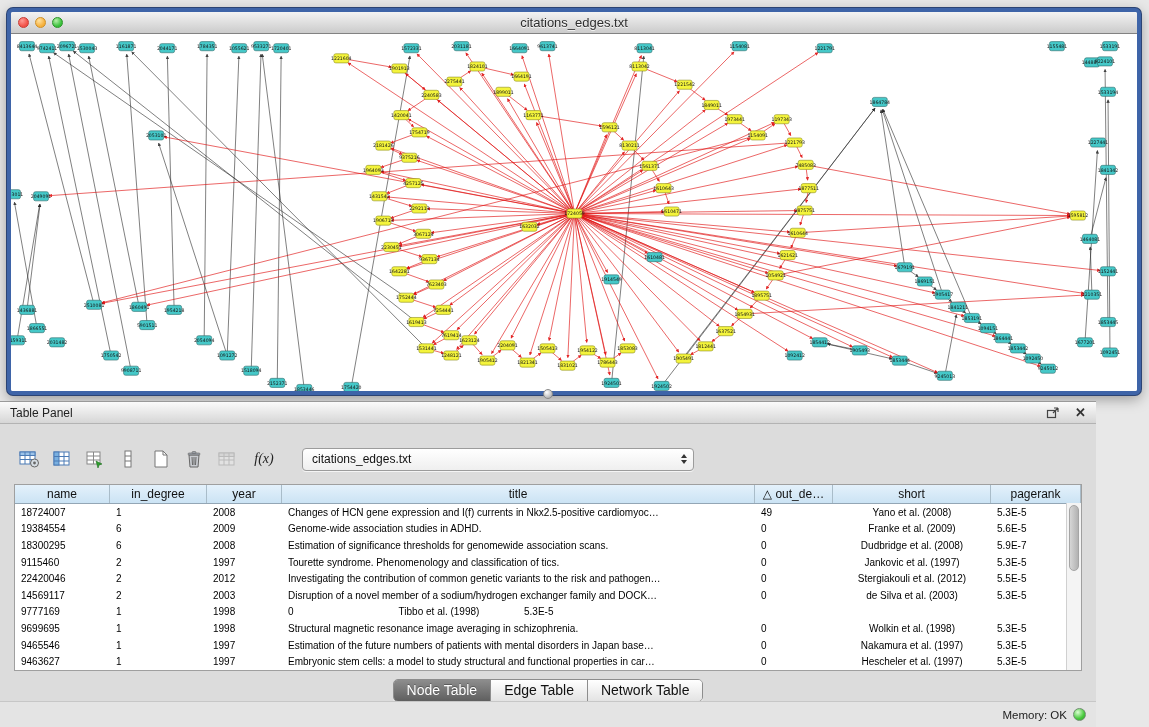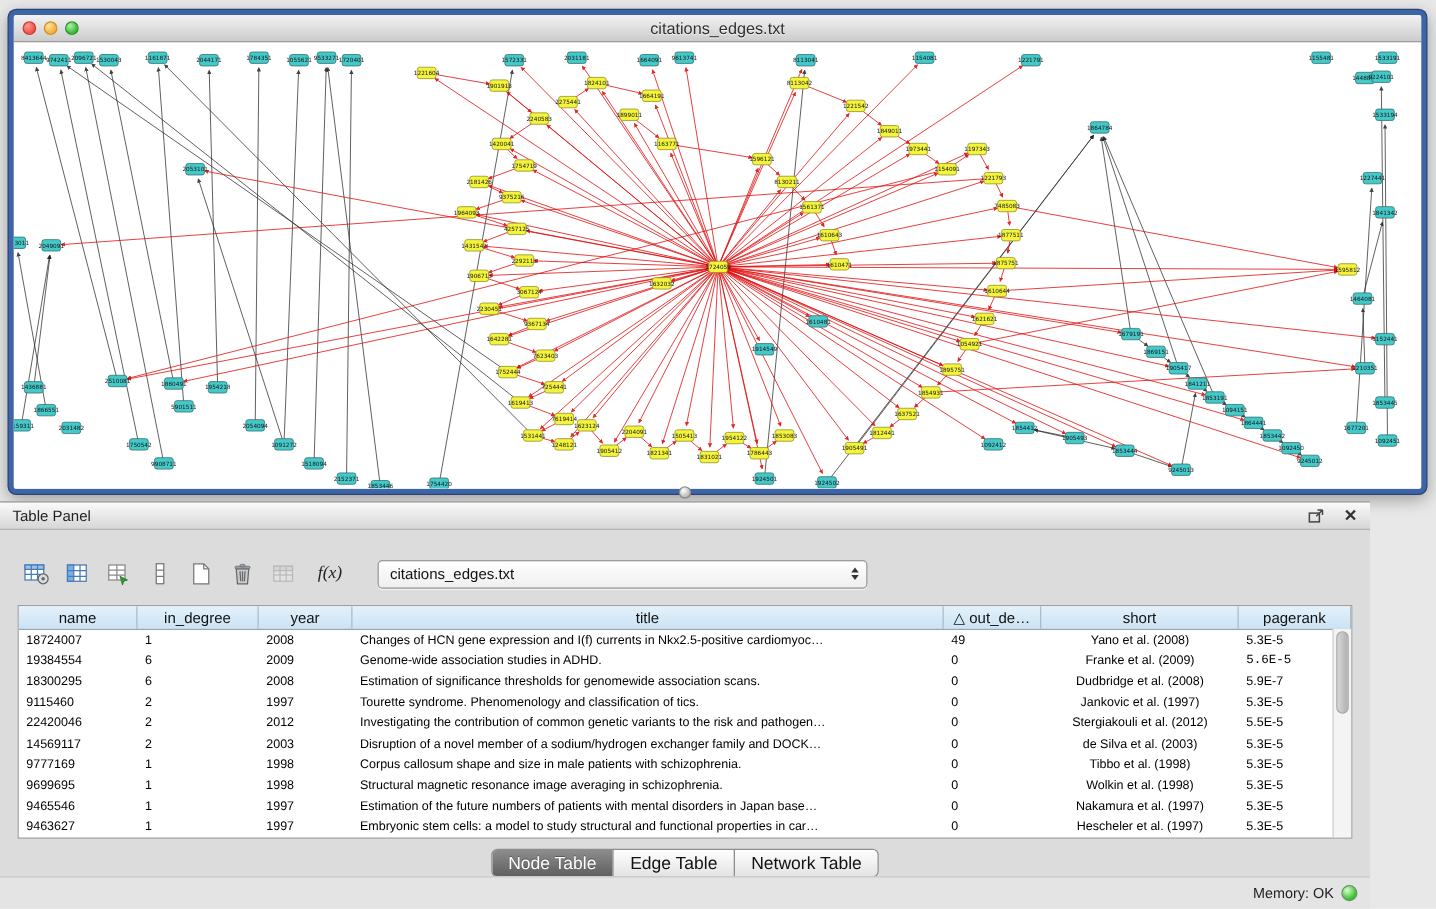--- a/index.html
+++ b/index.html
@@ -940,21 +940,21 @@
             <div class="tcell c5" style="width: 158px;">Yano et al. (2008)</div>
             <div class="tcell c6" style="width: 90px;">5.3E-5</div>
           </div>
           <div class="trow">
             <div class="tcell c0" style="width: 95px;">19384554</div>
             <div class="tcell c1" style="width: 97px;">6</div>
             <div class="tcell c2" style="width: 75px;">2009</div>
             <div class="tcell c3" style="flex: 1 1 0%;">Genome-wide association studies in ADHD.</div>
             <div class="tcell c4" style="width: 78px;">0</div>
             <div class="tcell c5" style="width: 158px;">Franke et al. (2009)</div>
-            <div class="tcell c6" style="width: 90px; font-family: Liberation Mono, monospace;">5.6E-5</div>
+            <div class="tcell c6" style="width: 90px;">5.6E-5</div>
           </div>
           <div class="trow">
             <div class="tcell c0" style="width: 95px;">18300295</div>
             <div class="tcell c1" style="width: 97px;">6</div>
             <div class="tcell c2" style="width: 75px;">2008</div>
             <div class="tcell c3" style="flex: 1 1 0%;">Estimation of significance thresholds for genomewide association scans.</div>
             <div class="tcell c4" style="width: 78px;">0</div>
             <div class="tcell c5" style="width: 158px;">Dudbridge et al. (2008)</div>
             <div class="tcell c6" style="width: 90px;">5.9E-7</div>
           </div>
@@ -982,21 +982,20 @@
             <div class="tcell c2" style="width: 75px;">2003</div>
             <div class="tcell c3" style="flex: 1 1 0%;">Disruption of a novel member of a sodium/hydrogen exchanger family and DOCK…</div>
             <div class="tcell c4" style="width: 78px;">0</div>
             <div class="tcell c5" style="width: 158px;">de Silva et al. (2003)</div>
             <div class="tcell c6" style="width: 90px;">5.3E-5</div>
           </div>
           <div class="trow">
             <div class="tcell c0" style="width: 95px;">9777169</div>
             <div class="tcell c1" style="width: 97px;">1</div>
             <div class="tcell c2" style="width: 75px;">1998</div>
-            <div class="tcell c3" style="flex: 1 1 0%;">Corpus callosum shape and size in male patients with schizophrenia.</div>
             <div class="tcell c4" style="width: 78px;">0</div>
             <div class="tcell c5" style="width: 158px;">Tibbo et al. (1998)</div>
             <div class="tcell c6" style="width: 90px;">5.3E-5</div>
           </div>
           <div class="trow">
             <div class="tcell c0" style="width: 95px;">9699695</div>
             <div class="tcell c1" style="width: 97px;">1</div>
             <div class="tcell c2" style="width: 75px;">1998</div>
             <div class="tcell c3" style="flex: 1 1 0%;">Structural magnetic resonance image averaging in schizophrenia.</div>
             <div class="tcell c4" style="width: 78px;">0</div>

